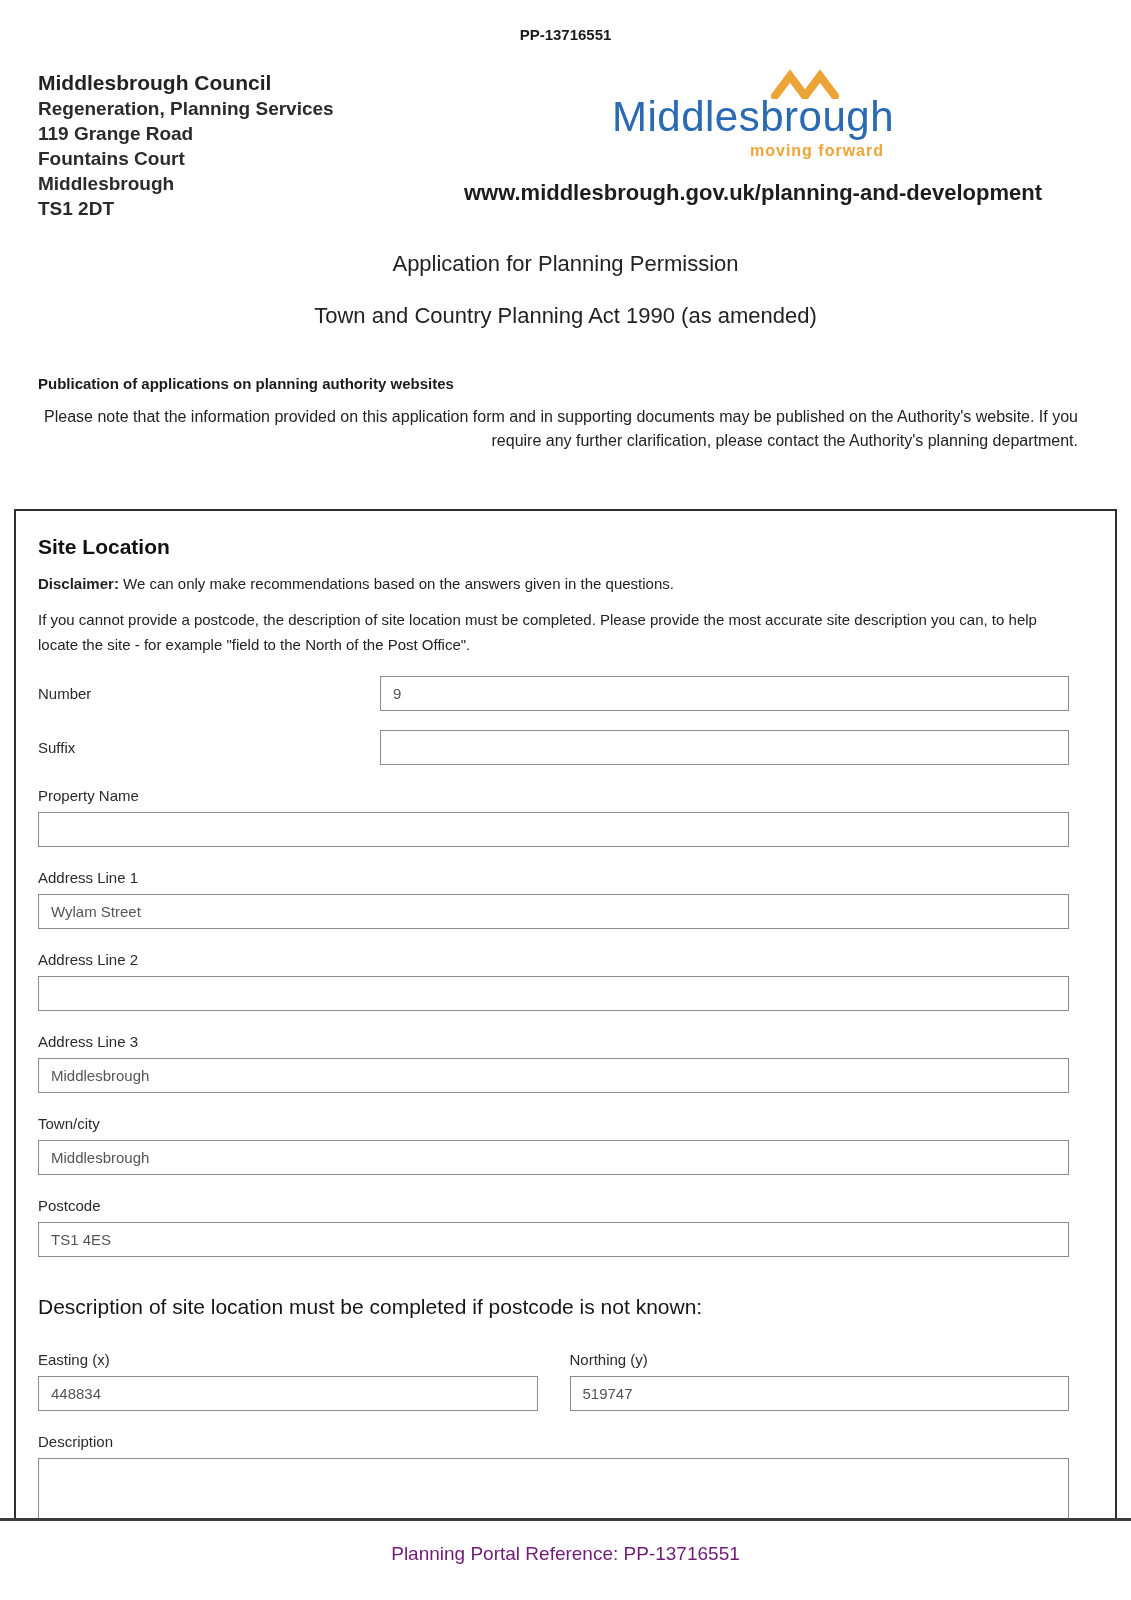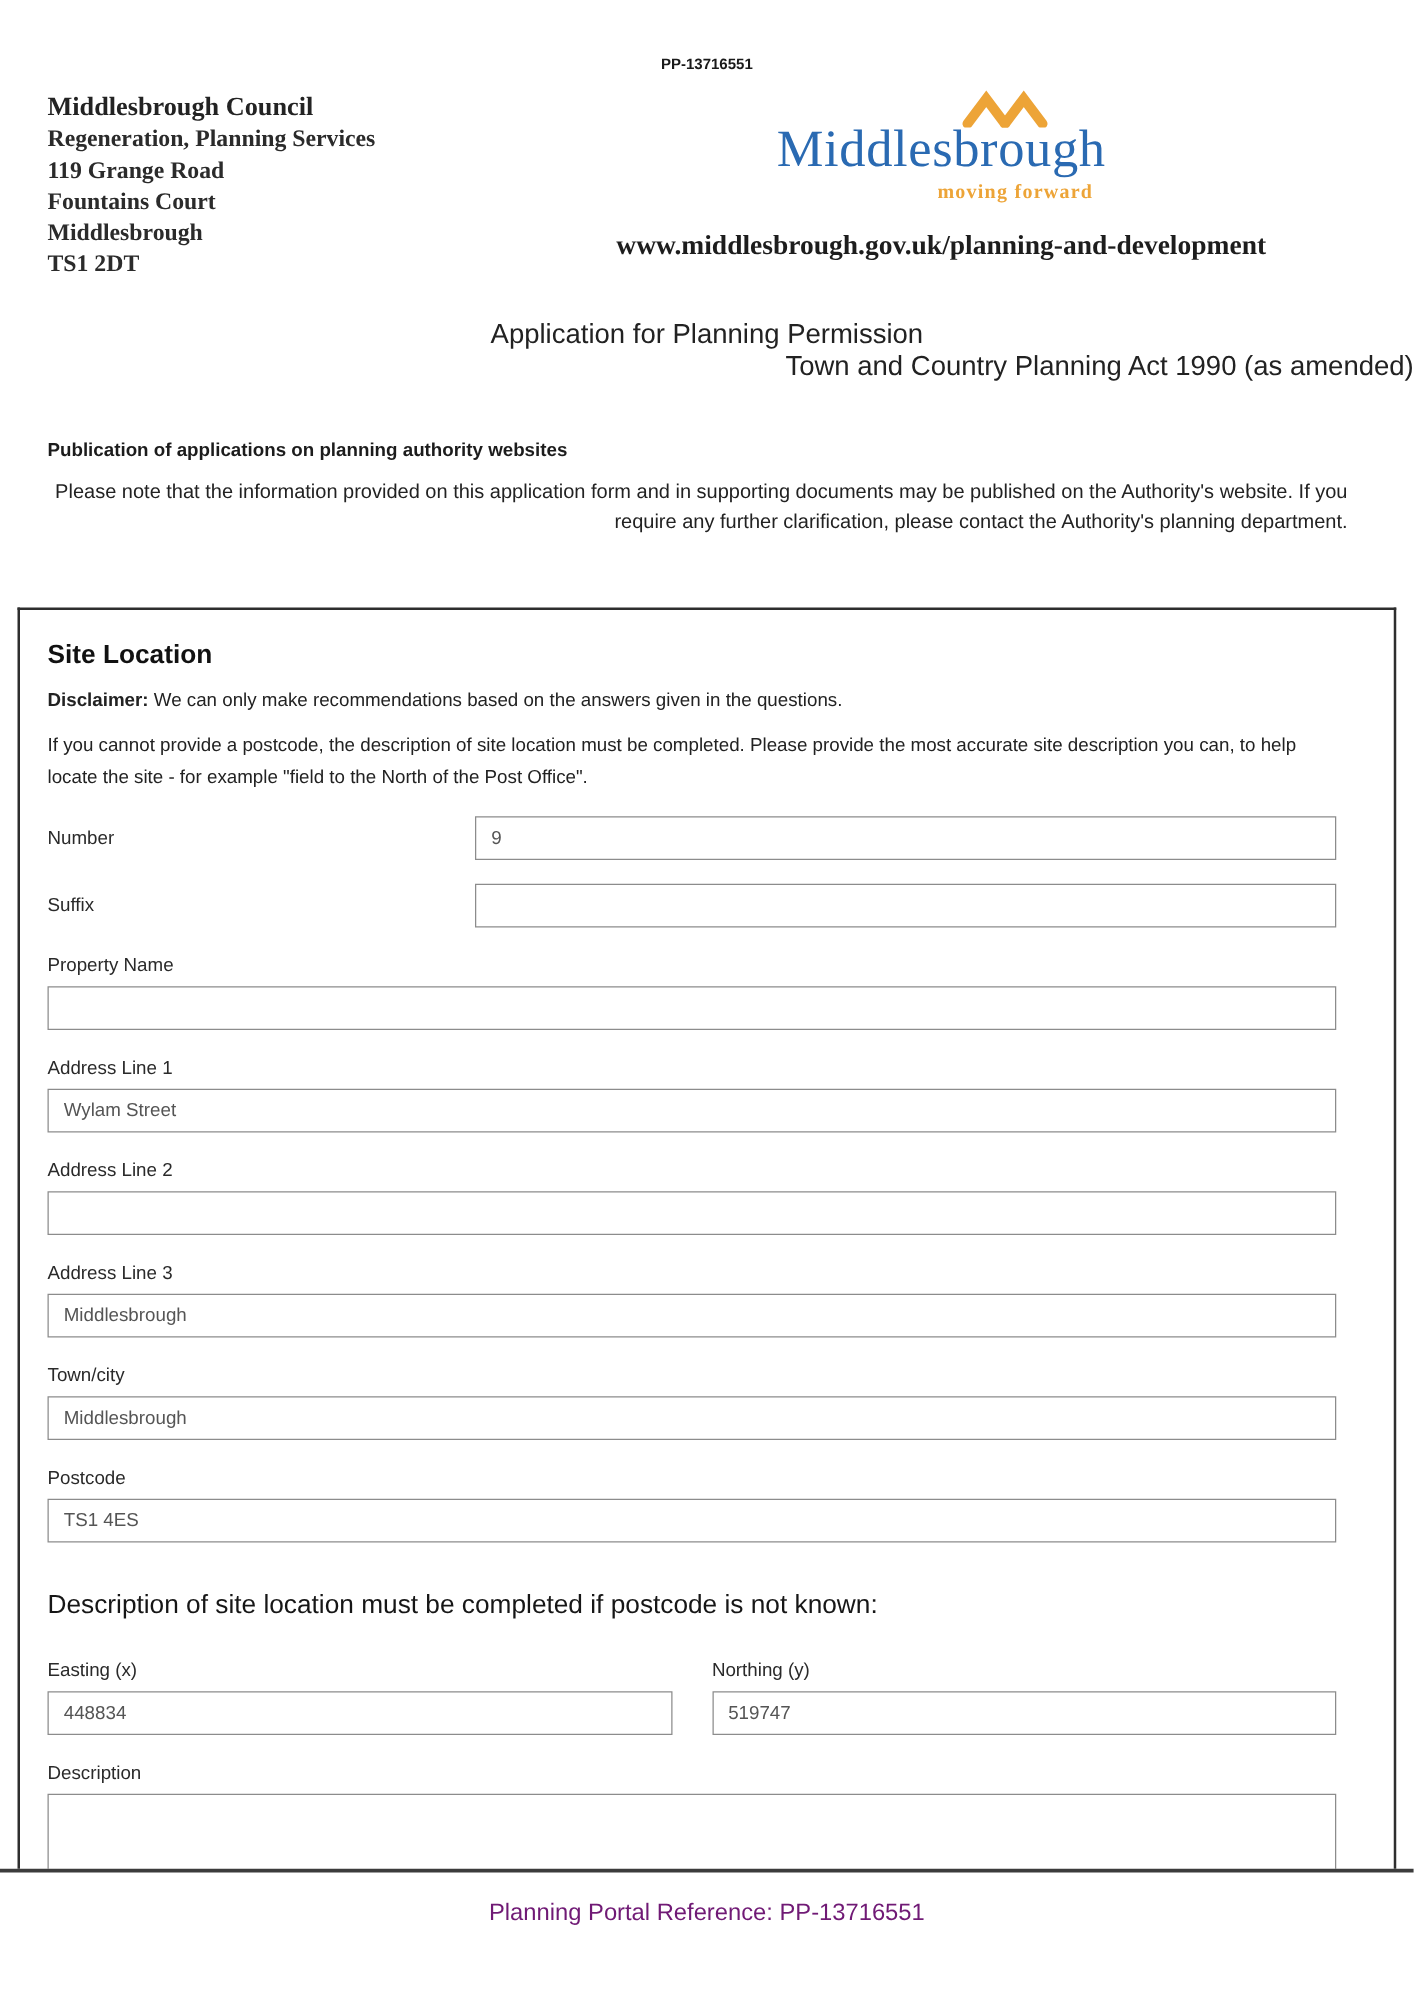--- a/index.html
+++ b/index.html
@@ -6,38 +6,38 @@
   html, body { background: #ffffff; }
   body {
     width: 1131px;
     height: 1600px;
     position: relative;
     font-family: "Liberation Sans", sans-serif;
     color: #1f1f1f;
     overflow: hidden;
   }
   .top-ref {
-    padding-top: 44px;
+    padding-top: 26px;
     text-align: center;
     font-weight: bold;
-    font-size: 12px;
+    font-size: 15px;
     color: #1a1a1a;
   }
-  .header-row { display: flex; margin-top: 14px; font-family: Liberation Serif, serif; }
+  .header-row { display: flex; margin-top: 26px; }
   .council-address { margin-left: 38px; color: #232323; }
   .council-address .addr-line-0 { font-size: 21px; font-weight: bold; line-height: 27px; }
   .council-address .addr-line { font-size: 19px; font-weight: bold; line-height: 25px; color: #2b2b2b; }
   .header-right { margin-left: auto; margin-right: 78px; width: 600px; text-align: center; }
   .logo-block { display: inline-block; position: relative; margin-top: 24px; }
   .logo-arrows { position: absolute; top: -24px; left: 56%; }
   .logo-text { font-size: 42px; line-height: 48px; color: #2a6ab2; font-weight: normal; letter-spacing: 0.5px; }
   .logo-tagline { text-align: right; padding-right: 10px; color: #eda437; font-weight: bold; font-size: 16px; letter-spacing: 1px; margin-top: 1px; }
   .website { margin-top: 20px; font-size: 22px; font-weight: bold; color: #1d1d1d; }
   .doc-title { text-align: center; font-size: 22px; margin-top: 30px; color: #222; }
-  .doc-subtitle { text-align: right; font-size: 22px; color: #222; }
+  .doc-subtitle { text-align: center; font-size: 22px; margin-top: 26px; color: #222; }
   .pub-heading { margin: 46px 38px 0; font-weight: bold; font-size: 15px; color: #1c1c1c; }
   .pub-note { margin: 13px 38px 10px; font-size: 16px; line-height: 24px; max-width: 1040px; color: #222; text-align: right; }
   .section {
     margin: 56px 14px 0;
     border: 2px solid #2e2e2e;
     border-bottom: none;
     padding: 0 46px 0 22px;
     height: 1009px;
     overflow: hidden;
   }

